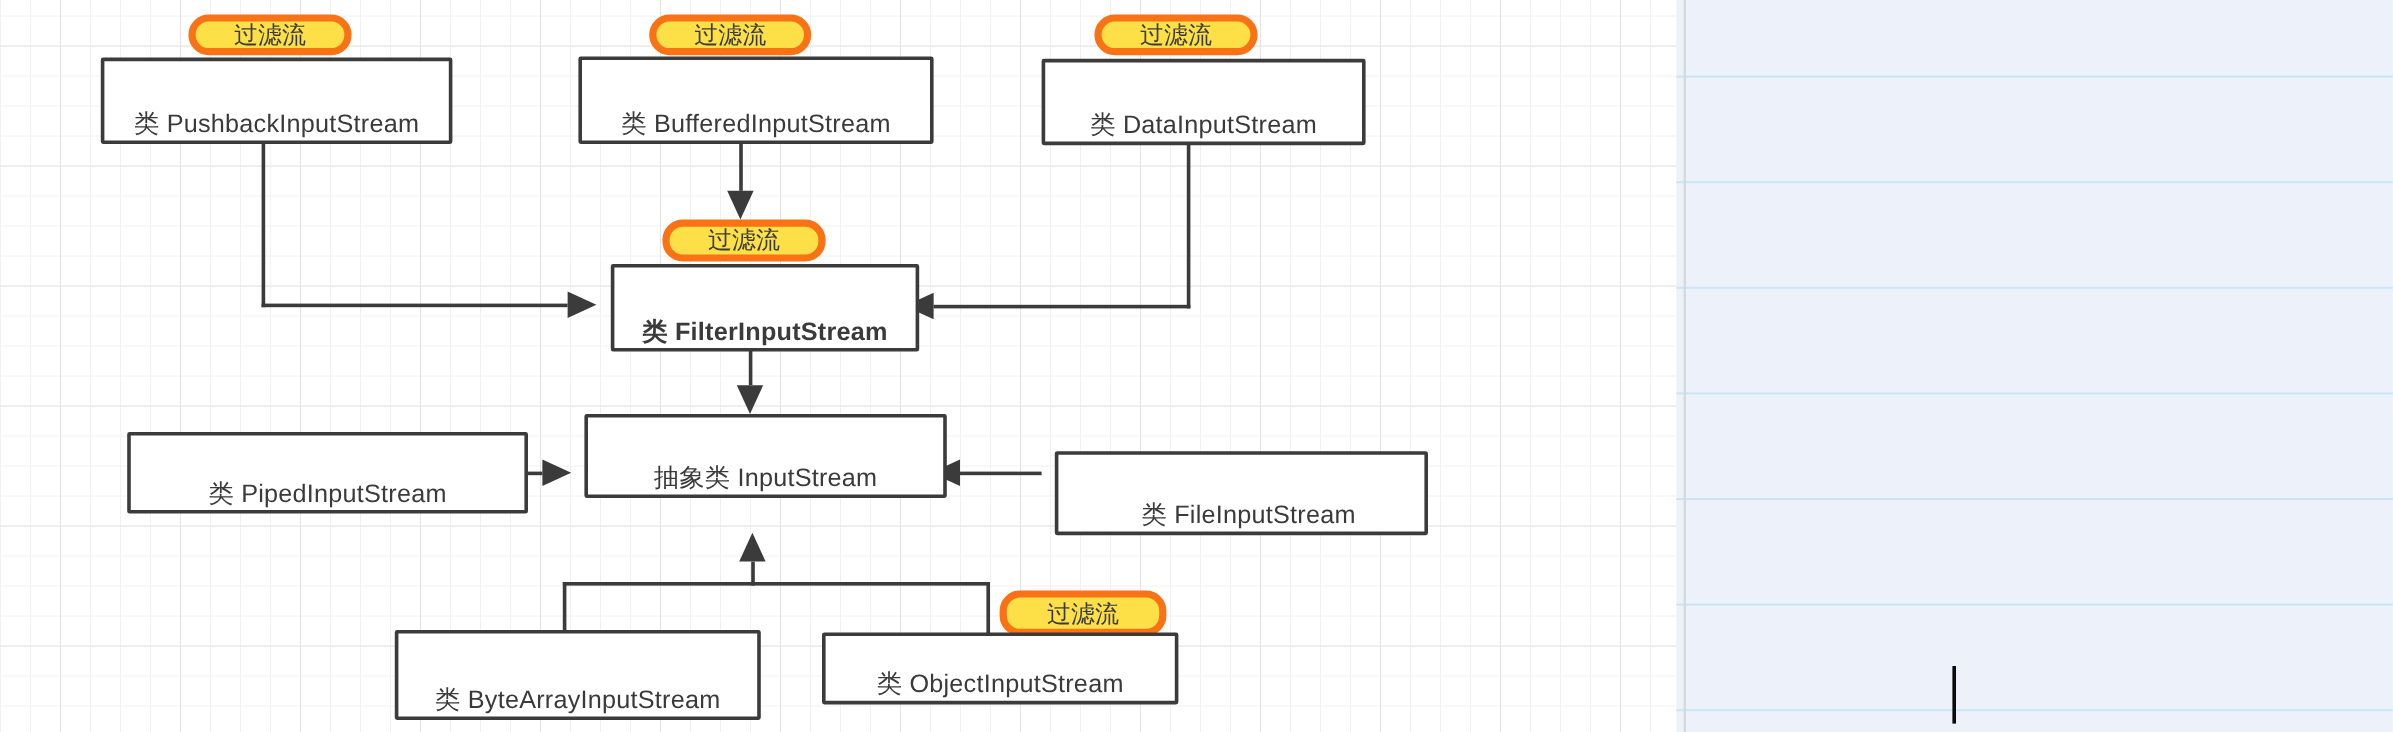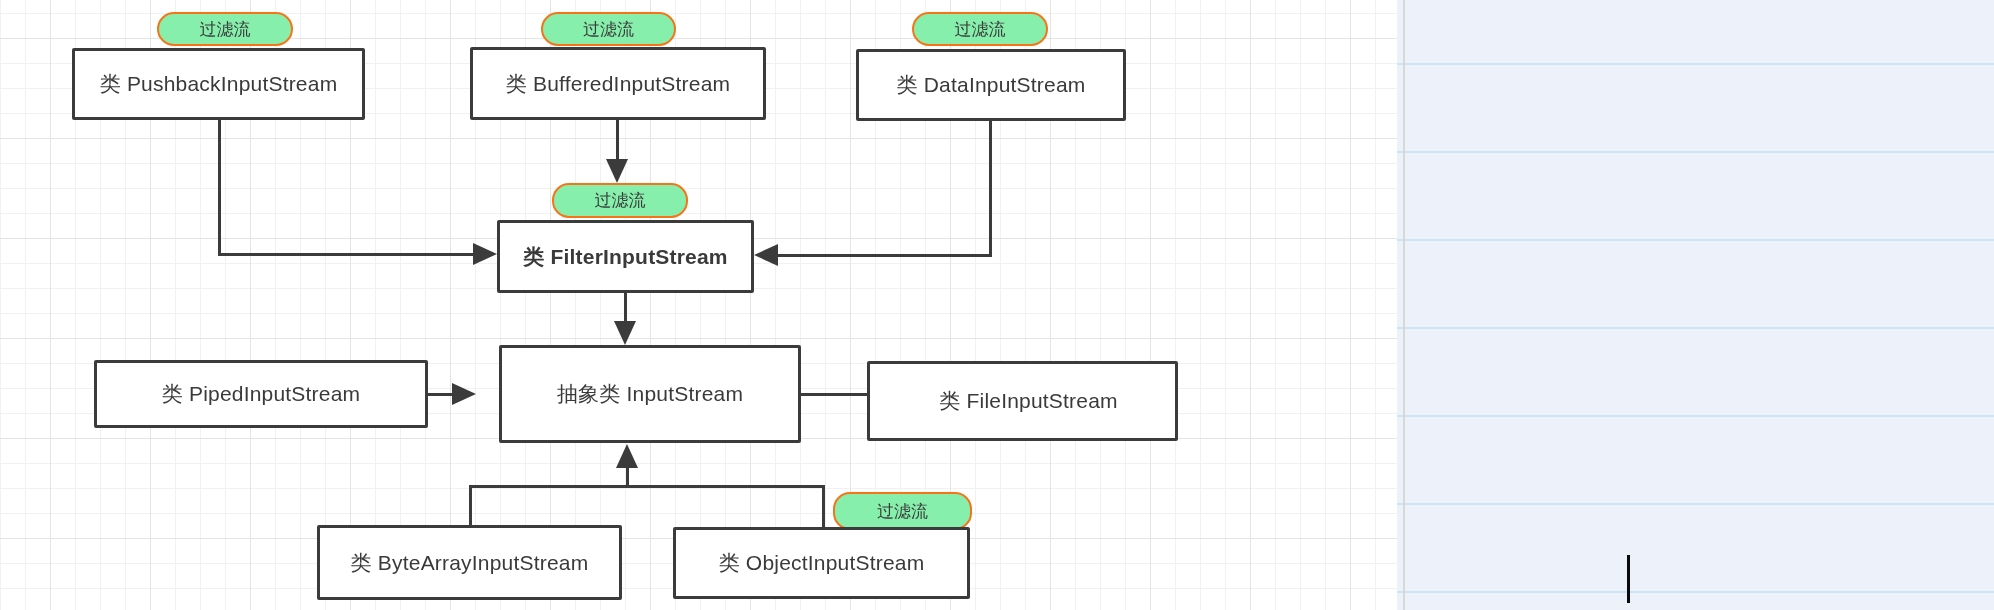--- a/index.html
+++ b/index.html
@@ -37,29 +37,30 @@
   }
   .caret{
     position:absolute;left:1627px;top:555px;width:3px;height:48px;
     background:#0a0a0a;
   }
 
   
   .node{
     position:absolute;box-sizing:border-box;
     background:#ffffff;border:3px solid #3b3b3b;border-radius:2px;
-    display:flex;align-items:center;justify-content:center;
+    display:flex;align-items:flex-end;justify-content:center;
     font-size:21px;color:#3a3a3a;letter-spacing:0.2px;
     z-index:3;
+    margin-left:12px;
   }
   .badge{
     position:absolute;box-sizing:border-box;
-    background:#86efac;border:2px solid #f97316;border-radius:17px;
+    background:#fde047;border:6px solid #f97316;border-radius:17px;
     display:flex;align-items:center;justify-content:center;
-    font-size:17px;color:#3a3a3a;
+    font-size:20px;color:#3a3a3a;
     z-index:2;
   }
 
   
   .seg{position:absolute;background:#3b3b3b;z-index:1;}
   .head{position:absolute;width:0;height:0;z-index:1;}
   .head-right{border-top:11px solid transparent;border-bottom:11px solid transparent;border-left:24px solid #3b3b3b;}
   .head-left {border-top:11px solid transparent;border-bottom:11px solid transparent;border-right:24px solid #3b3b3b;}
   .head-down {border-left:11px solid transparent;border-right:11px solid transparent;border-top:24px solid #3b3b3b;}
   .head-up   {border-left:11px solid transparent;border-right:11px solid transparent;border-bottom:24px solid #3b3b3b;}
@@ -130,33 +131,33 @@
   </div>
 
   <div class="node" style="left:856px;top:49px;width:270px;height:72px;">
     <span>类 DataInputStream</span>
   </div>
 
   <div class="node" style="left:497px;top:220px;width:257px;height:73px;font-weight:bold;">
     <span>类 FilterInputStream</span>
   </div>
 
-  <div class="node" style="left:499px;top:345px;width:302px;height:98px;">
+  <div class="node" style="left:475px;top:345px;width:302px;height:70px;">
     <span>抽象类 InputStream</span>
   </div>
 
   <div class="node" style="left:94px;top:360px;width:334px;height:68px;">
     <span>类 PipedInputStream</span>
   </div>
 
-  <div class="node" style="left:867px;top:361px;width:311px;height:80px;padding-left:12px;">
+  <div class="node" style="left:867px;top:376px;width:311px;height:70px;padding-left:12px;">
     <span>类 FileInputStream</span>
   </div>
 
   <div class="node" style="left:317px;top:525px;width:305px;height:75px;">
     <span>类 ByteArrayInputStream</span>
   </div>
 
-  <div class="node" style="left:673px;top:527px;width:297px;height:72px;">
+  <div class="node" style="left:673px;top:527px;width:297px;height:60px;">
     <span>类 ObjectInputStream</span>
   </div>
 
 </div>
 
 </body></html>

